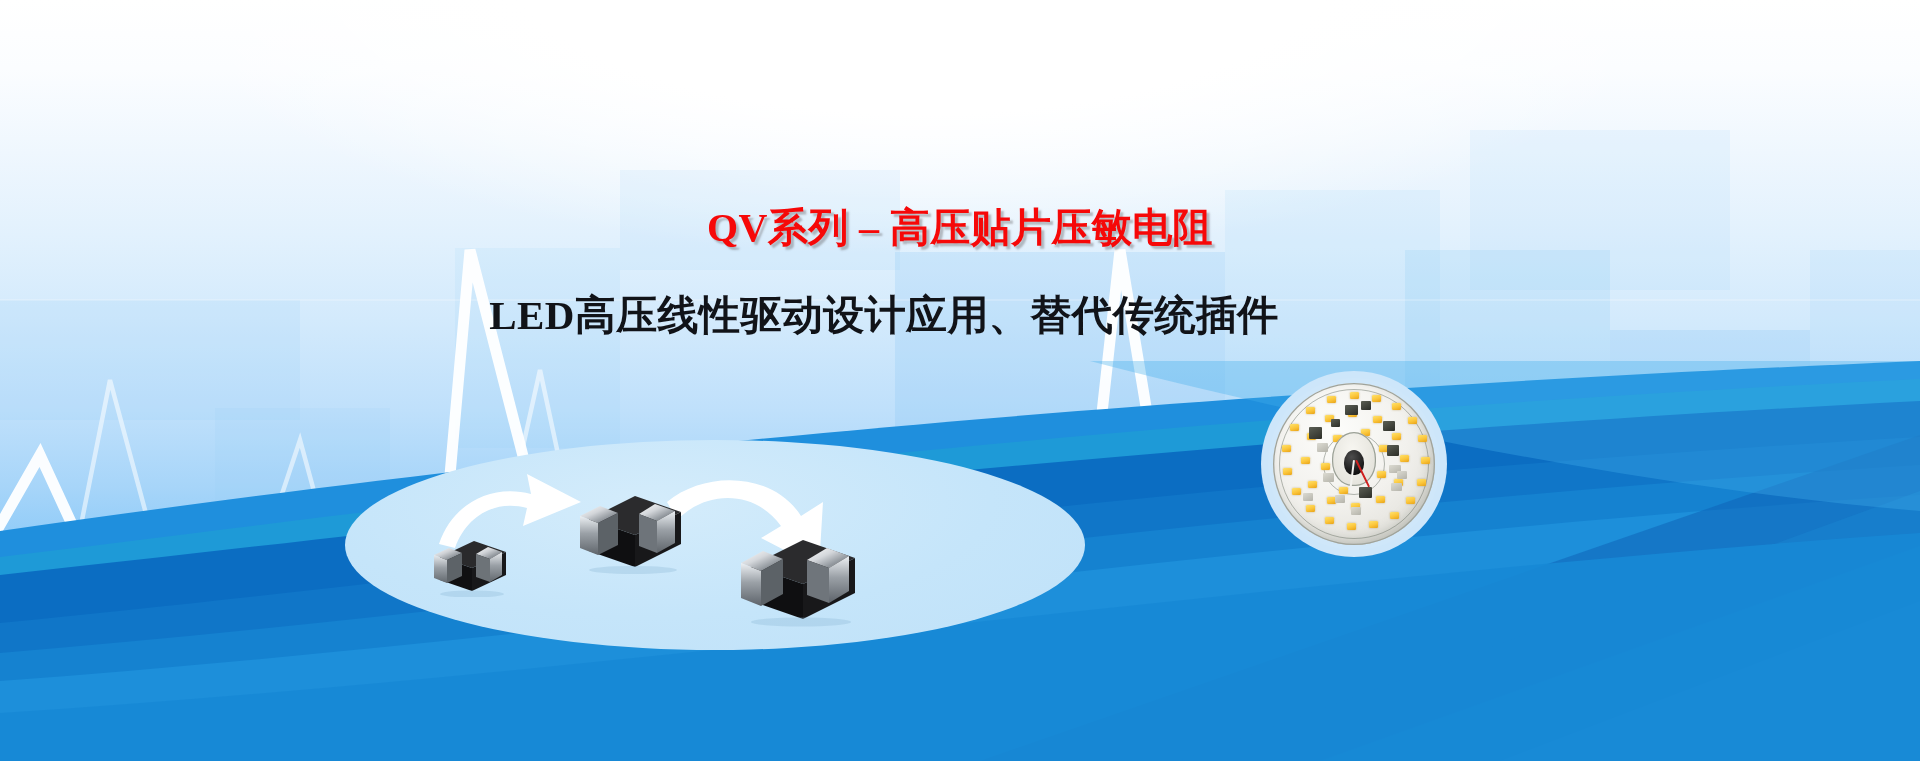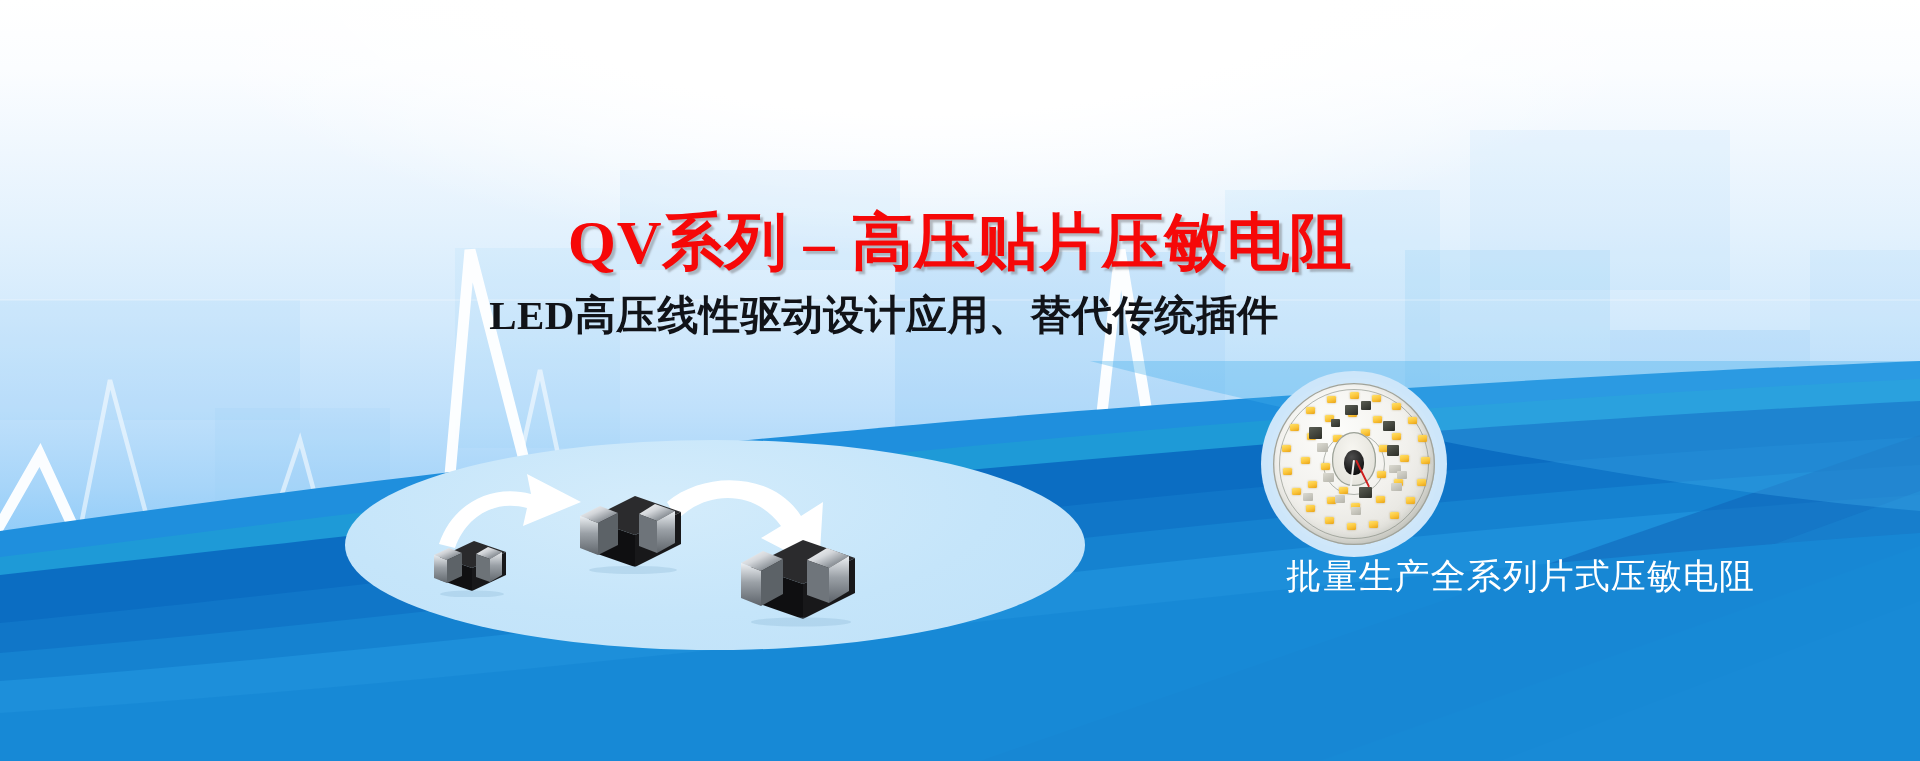--- a/index.html
+++ b/index.html
@@ -118,21 +118,21 @@
     font-family:"Liberation Serif","DejaVu Serif",serif;
     font-size:35px; font-weight:400; color:#1f1f1f;
     letter-spacing:.02em;
   }
   .tagline .gap { display:inline-block; width:52px; }
 
   .main-title {
     position:absolute; left:0; top:200px; width:1920px;
     text-align:center;
     font-family:"Liberation Serif","DejaVu Serif",serif;
-    font-size:62px; font-weight:700; color:#f60808;
+    font-size:40px; font-weight:700; color:#f60808;
     letter-spacing:.01em;
     text-shadow:3px 3px 2px rgba(110,110,115,.45);
     white-space:nowrap;
   }
   .sub-title {
     position:absolute; left:0; top:288px; width:1768px;
     text-align:center;
     font-family:"Liberation Serif","DejaVu Serif",serif;
     font-size:41px; font-weight:700; color:#111318;
     letter-spacing:.01em;
@@ -376,15 +376,14 @@
         <div class="wire-white"></div>
       </div>
     </div>
   </div>
 
 
   <div class="main-title">QV系列 – 高压贴片压敏电阻</div>
 
   <div class="sub-title">LED高压线性驱动设计应用、替代传统插件</div>
 
-  <div class="footer-text">批量生产全系列片式压敏电阻</div>
 
 </div>
 
 </body></html>

